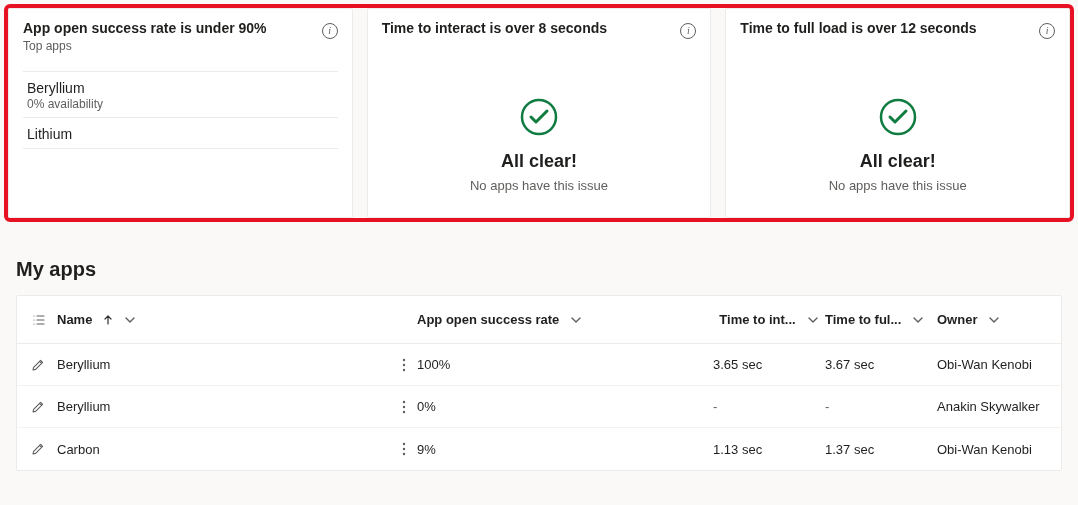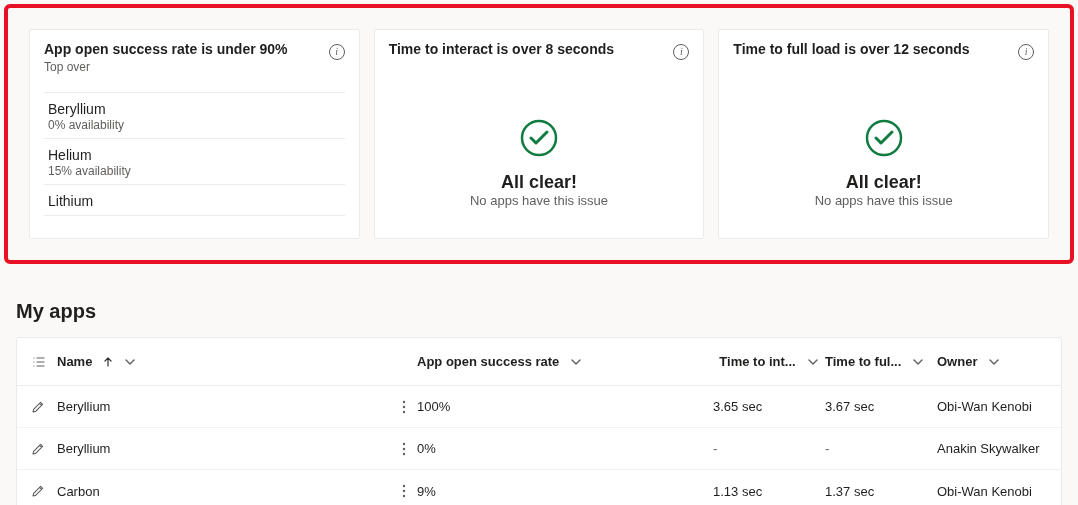--- a/index.html
+++ b/index.html
@@ -9,21 +9,21 @@
     font-family: "Segoe UI", -apple-system, BlinkMacSystemFont, sans-serif;
     font-size: 14px;
     color: #323130;
     background: #faf9f8;
     width: 1078px;
   }
   .highlight-frame {
     border: 4px solid #e81123;
     border-radius: 6px;
     margin: 4px 4px 0 4px;
-    padding: 21px;
+    padding: 0;
     display: flex;
     gap: 14px;
   }
   .card {
     flex: 1;
     background: #fff;
     border: 1px solid #edebe9;
     border-radius: 2px;
     min-height: 210px;
     position: relative;
@@ -95,20 +95,21 @@
     margin: 0 auto 14px auto;
   }
   .clear-title {
     font-size: 18px;
     font-weight: 600;
     color: #201f1e;
   }
   .clear-sub {
     font-size: 13px;
     color: #605e5c;
+    margin-top: 6px;
   }
   .section-title {
     font-size: 20px;
     font-weight: 700;
     color: #201f1e;
     margin: 36px 0 14px 16px;
   }
   .table-card {
     margin: 0 16px;
     background: #fff;
@@ -158,32 +159,28 @@
 </style>
 </head>
 <body>
 
 <div class="highlight-frame">
 
   <div class="card">
     <div class="card-header">
       <div>
         <div class="card-title">App open success rate is under 90%</div>
-        <div class="card-subtitle">Top over</div>
+        <div class="card-subtitle">Top apps</div>
       </div>
       <div class="info-icon"></div>
     </div>
     <div class="top-apps-list">
       <div class="app-row">
         <div class="app-name">Beryllium</div>
         <div class="app-sub">0% availability</div>
-      </div>
-      <div class="app-row">
-        <div class="app-name">Helium</div>
-        <div class="app-sub">15% availability</div>
       </div>
       <div class="app-row">
         <div class="app-name">Lithium</div>
       </div>
     </div>
   </div>
 
   <div class="card">
     <div class="card-header">
       <div class="card-title">Time to interact is over 8 seconds</div>

